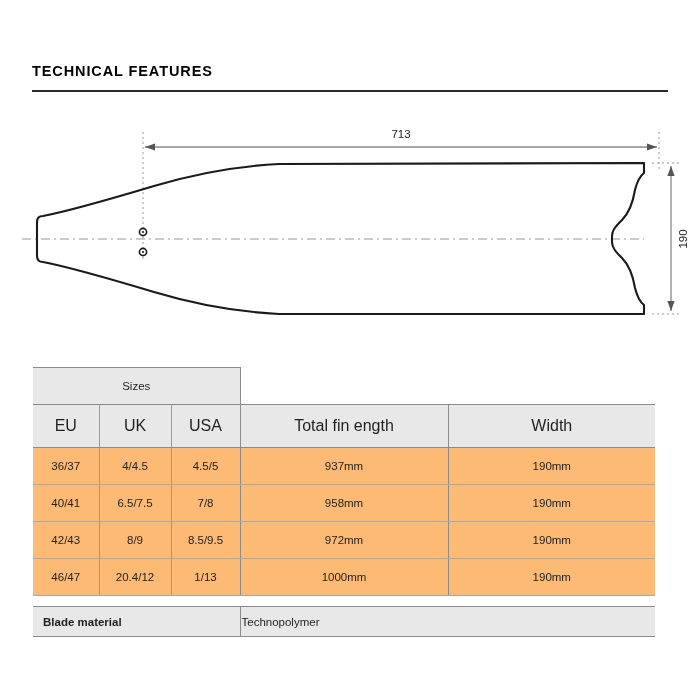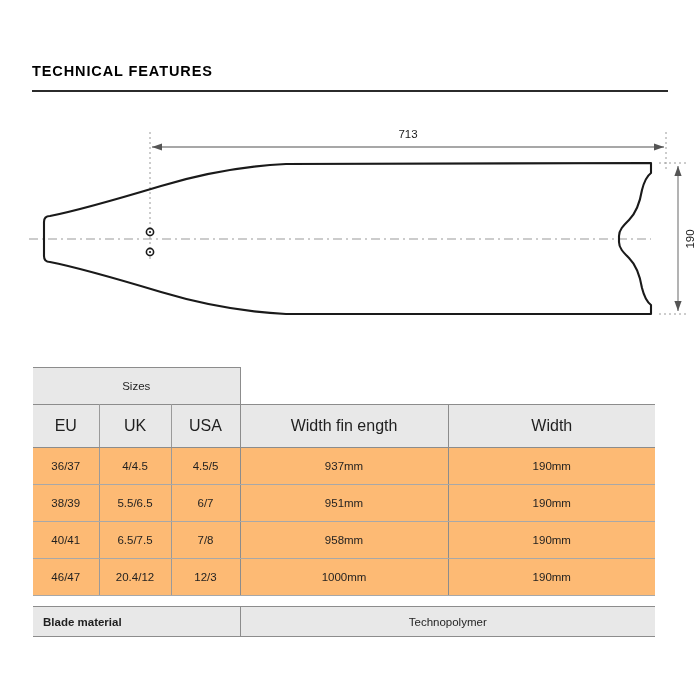--- a/index.html
+++ b/index.html
@@ -35,21 +35,21 @@
   .title-rule {
     margin-top: 10px;
     height: 2px;
     background: #2b2b2b;
     width: 636px;
   }
 
   
   .drawing-wrap {
     position: absolute;
-    left: 11px;
+    left: 4px;
     top: 110px;
     width: 628px;
     height: 235px;
   }
   .drawing-wrap svg { display: block; }
 
   .dim-label {
     font-family: "Liberation Sans", sans-serif;
     font-size: 11.5px;
     fill: #1a1a1a;
@@ -128,21 +128,21 @@
     border-bottom: 1.6px solid #8c8c8c;
     color: #1f1f1f;
   }
   .mat-label {
     font-weight: bold;
     text-align: left;
     padding-left: 10px;
     border-right: 1.6px solid #8c8c8c;
   }
   .mat-value {
-    text-align: center;
+    text-align: left;
   }
 </style>
 </head>
 <body>
 
 <div class="title-block">
   <div class="title-text">TECHNICAL FEATURES</div>
   <div class="title-rule"></div>
 </div>
 
@@ -205,50 +205,50 @@
     </colgroup>
     <thead>
       <tr>
         <th class="hdr-top-sizes" colspan="3">Sizes</th>
         <th class="hdr-top-blank" colspan="2"></th>
       </tr>
       <tr>
         <th class="hdr-cell sep-r">EU</th>
         <th class="hdr-cell sep-r">UK</th>
         <th class="hdr-cell sep-r-strong">USA</th>
-        <th class="hdr-cell sep-r-strong">Width fin  ength</th>
+        <th class="hdr-cell sep-r-strong">Total fin  ength</th>
         <th class="hdr-cell">Width</th>
       </tr>
     </thead>
     <tbody>
       <tr class="first-data">
         <td class="data-cell sep-r">36/37</td>
         <td class="data-cell sep-r">4/4.5</td>
         <td class="data-cell sep-r-strong">4.5/5</td>
         <td class="data-cell sep-r-strong">937mm</td>
         <td class="data-cell">190mm</td>
       </tr>
       <tr>
-        <td class="data-cell sep-r">38/39</td>
-        <td class="data-cell sep-r">5.5/6.5</td>
-        <td class="data-cell sep-r-strong">6/7</td>
-        <td class="data-cell sep-r-strong">951mm</td>
-        <td class="data-cell">190mm</td>
-      </tr>
-      <tr>
         <td class="data-cell sep-r">40/41</td>
         <td class="data-cell sep-r">6.5/7.5</td>
         <td class="data-cell sep-r-strong">7/8</td>
         <td class="data-cell sep-r-strong">958mm</td>
         <td class="data-cell">190mm</td>
       </tr>
       <tr>
+        <td class="data-cell sep-r">42/43</td>
+        <td class="data-cell sep-r">8/9</td>
+        <td class="data-cell sep-r-strong">8.5/9.5</td>
+        <td class="data-cell sep-r-strong">972mm</td>
+        <td class="data-cell">190mm</td>
+      </tr>
+      <tr>
         <td class="data-cell sep-r">46/47</td>
         <td class="data-cell sep-r">20.4/12</td>
-        <td class="data-cell sep-r-strong">12/3</td>
+        <td class="data-cell sep-r-strong">1/13</td>
         <td class="data-cell sep-r-strong">1000mm</td>
         <td class="data-cell">190mm</td>
       </tr>
     </tbody>
   </table>
 </div>
 
 <div class="material-wrap">
   <table class="material">
     <colgroup>

